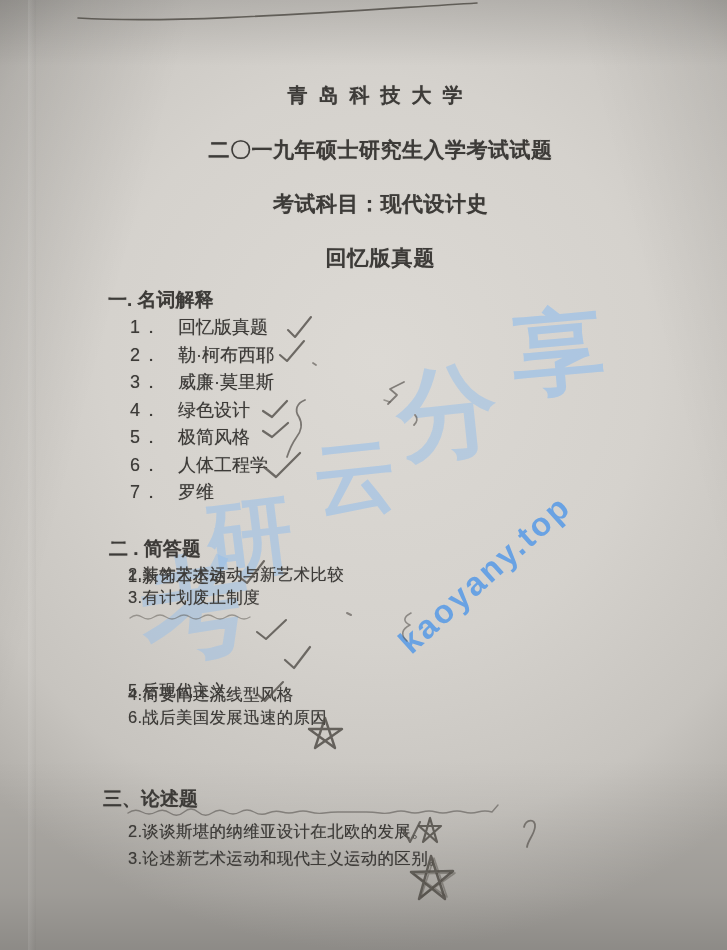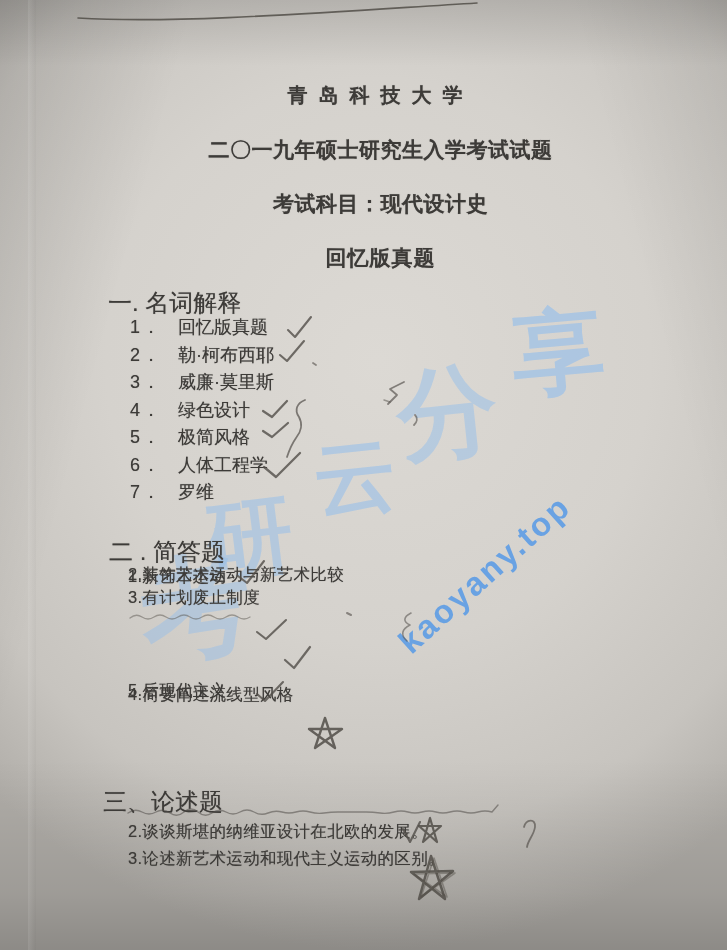--- a/index.html
+++ b/index.html
@@ -13,21 +13,21 @@
   }
   .crease{position:absolute;left:28px;top:0;width:8px;height:100%;
     background:linear-gradient(90deg, rgba(255,255,255,.22), rgba(0,0,0,.06));opacity:.45;}
   
   .print{color:#3d3b38;text-shadow:0 0 .7px rgba(61,59,56,.55);}
   .hdr{position:absolute;left:17px;width:727px;text-align:center;font-weight:700;white-space:nowrap;}
   .hdr-uni{top:82px;font-size:20px;letter-spacing:11px;}
   .hdr-exam{top:136px;font-size:21px;letter-spacing:.5px;}
   .hdr-subj{top:190px;font-size:21px;letter-spacing:.5px;}
   .hdr-ver{top:244px;font-size:21px;letter-spacing:1px;}
-  .sec-title{position:absolute;font-size:24px;font-weight:400;white-space:nowrap;}
+  .sec-title{position:absolute;font-size:19px;font-weight:700;white-space:nowrap;}
   .s1-title{left:108px;top:287px;}
   .s2-title{left:109px;top:536px;}
   .s3-title{left:103px;top:762px;margin-top:24px;}
   .s1-list{position:absolute;left:130px;top:314px;margin:0;padding:0;list-style:none;}
   .s1-list li{display:flex;height:27.5px;line-height:27.5px;font-size:18px;font-weight:500;white-space:nowrap;}
   .s1-num{width:48px;letter-spacing:2px;}
   .q-item{position:absolute;left:128px;font-size:16.5px;font-weight:500;white-space:nowrap;letter-spacing:.3px;}
   
   .wm-char{position:absolute;font-weight:700;color:#8fbdee;pointer-events:none;line-height:1;}
   .wm-site{position:absolute;left:404px;top:625px;font-size:33px;font-weight:600;color:#5b9ce6;
@@ -88,20 +88,21 @@
         <span>罗维</span>
       </li>
   </ul>
 
   <div class="sec-title s2-title print">二 . 简答题</div>
   <div class="q-item print" style="top:566px;">1.新艺术运动</div>
   <div class="q-item print" style="top:564px;">2.装饰艺术运动与新艺术比较</div>
   <div class="q-item print" style="top:587px;">3.有计划废止制度</div>
   <div class="q-item print" style="top:684px;">4.简要阐述流线型风格</div>
   <div class="q-item print" style="top:680px;">5.后现代主义</div>
+  <div class="q-item print" style="top:707px;">6.战后美国发展迅速的原因</div>
 
   <div class="sec-title s3-title print">三、论述题</div>
   <div class="q-item print" style="top:821px;text-align:right;">2.谈谈斯堪的纳维亚设计在北欧的发展。</div>
   <div class="q-item print" style="top:848px;">3.论述新艺术运动和现代主义运动的区别。</div>
 
   <svg class="marks" width="727" height="950" viewBox="0 0 727 950">
     <path d="M78,18 C180,24 330,12 477,3" stroke-width="1.6" opacity=".85"></path>
 
     <path d="M288,330 L295,337 L311,317" stroke-width="2.1" opacity=".8"></path>
     <path d="M280,355 L287,361 L304,341" stroke-width="2.1" opacity=".8"></path>

